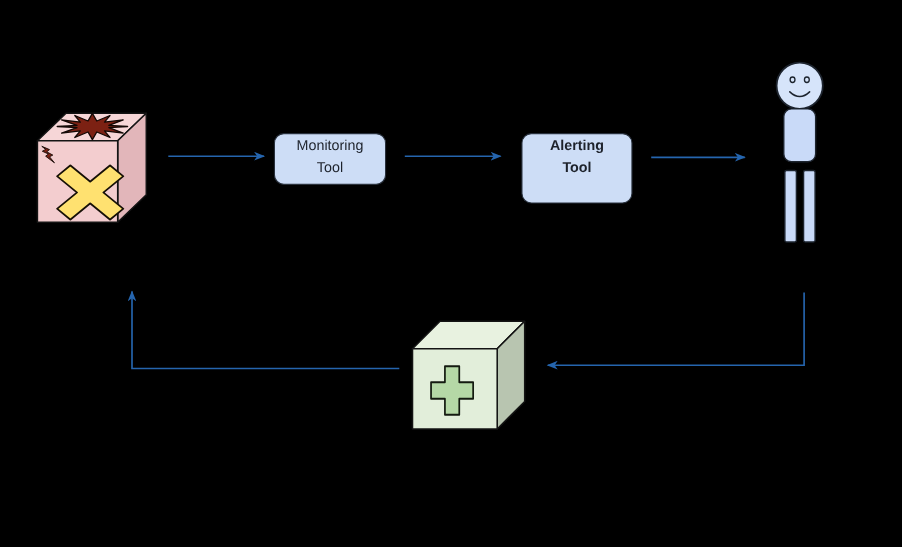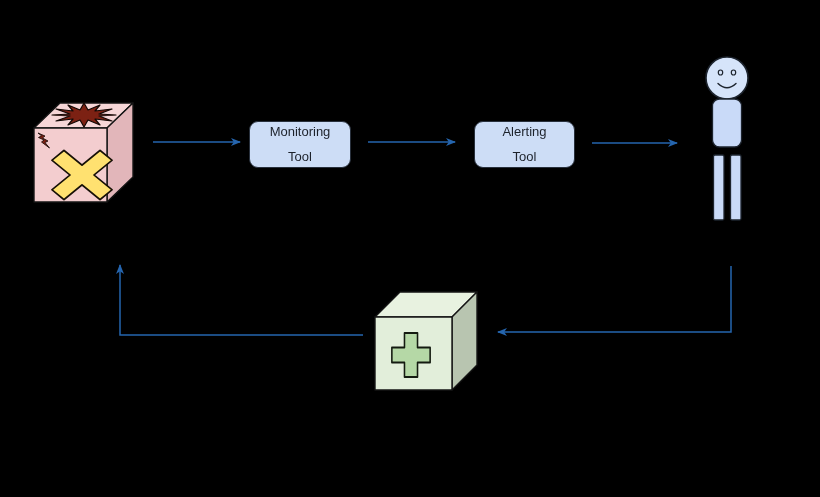--- a/index.html
+++ b/index.html
@@ -8,30 +8,30 @@
     width:820px;height:497px;
     background:#000;
     overflow:hidden;
     font-family:"Liberation Sans",sans-serif;
   }
   .canvas svg{position:absolute;left:0;top:0;}
   .node-box{
     position:absolute;
     box-sizing:border-box;
     display:flex;flex-direction:column;
-    align-items:center;justify-content:space-between;
+    align-items:center;justify-content:flex-start;
     background:#cdddf6;
     border:1.5px solid #28303c;
     border-radius:9px;
     font-size:13px;line-height:1.55;
     color:#1d222b;
     text-align:center;
   }
   #monitoring-box{left:249px;top:121px;width:102px;height:47px;}
-  #alerting-box{left:474px;top:121px;width:101px;height:47px;}
+  #alerting-box{left:474px;top:121px;width:101px;height:64px;font-weight:bold;}
 </style>
 </head>
 <body>
 
 <div class="canvas">
 
   <svg width="820" height="497" viewBox="0 0 820 497">
     <defs>
       <marker id="ah" markerWidth="11" markerHeight="8" refX="9" refY="4" orient="auto" markerUnits="userSpaceOnUse">
         <path d="M0,0 L10,4 L0,8 L2.8,4 Z" fill="#2565ae"></path>

